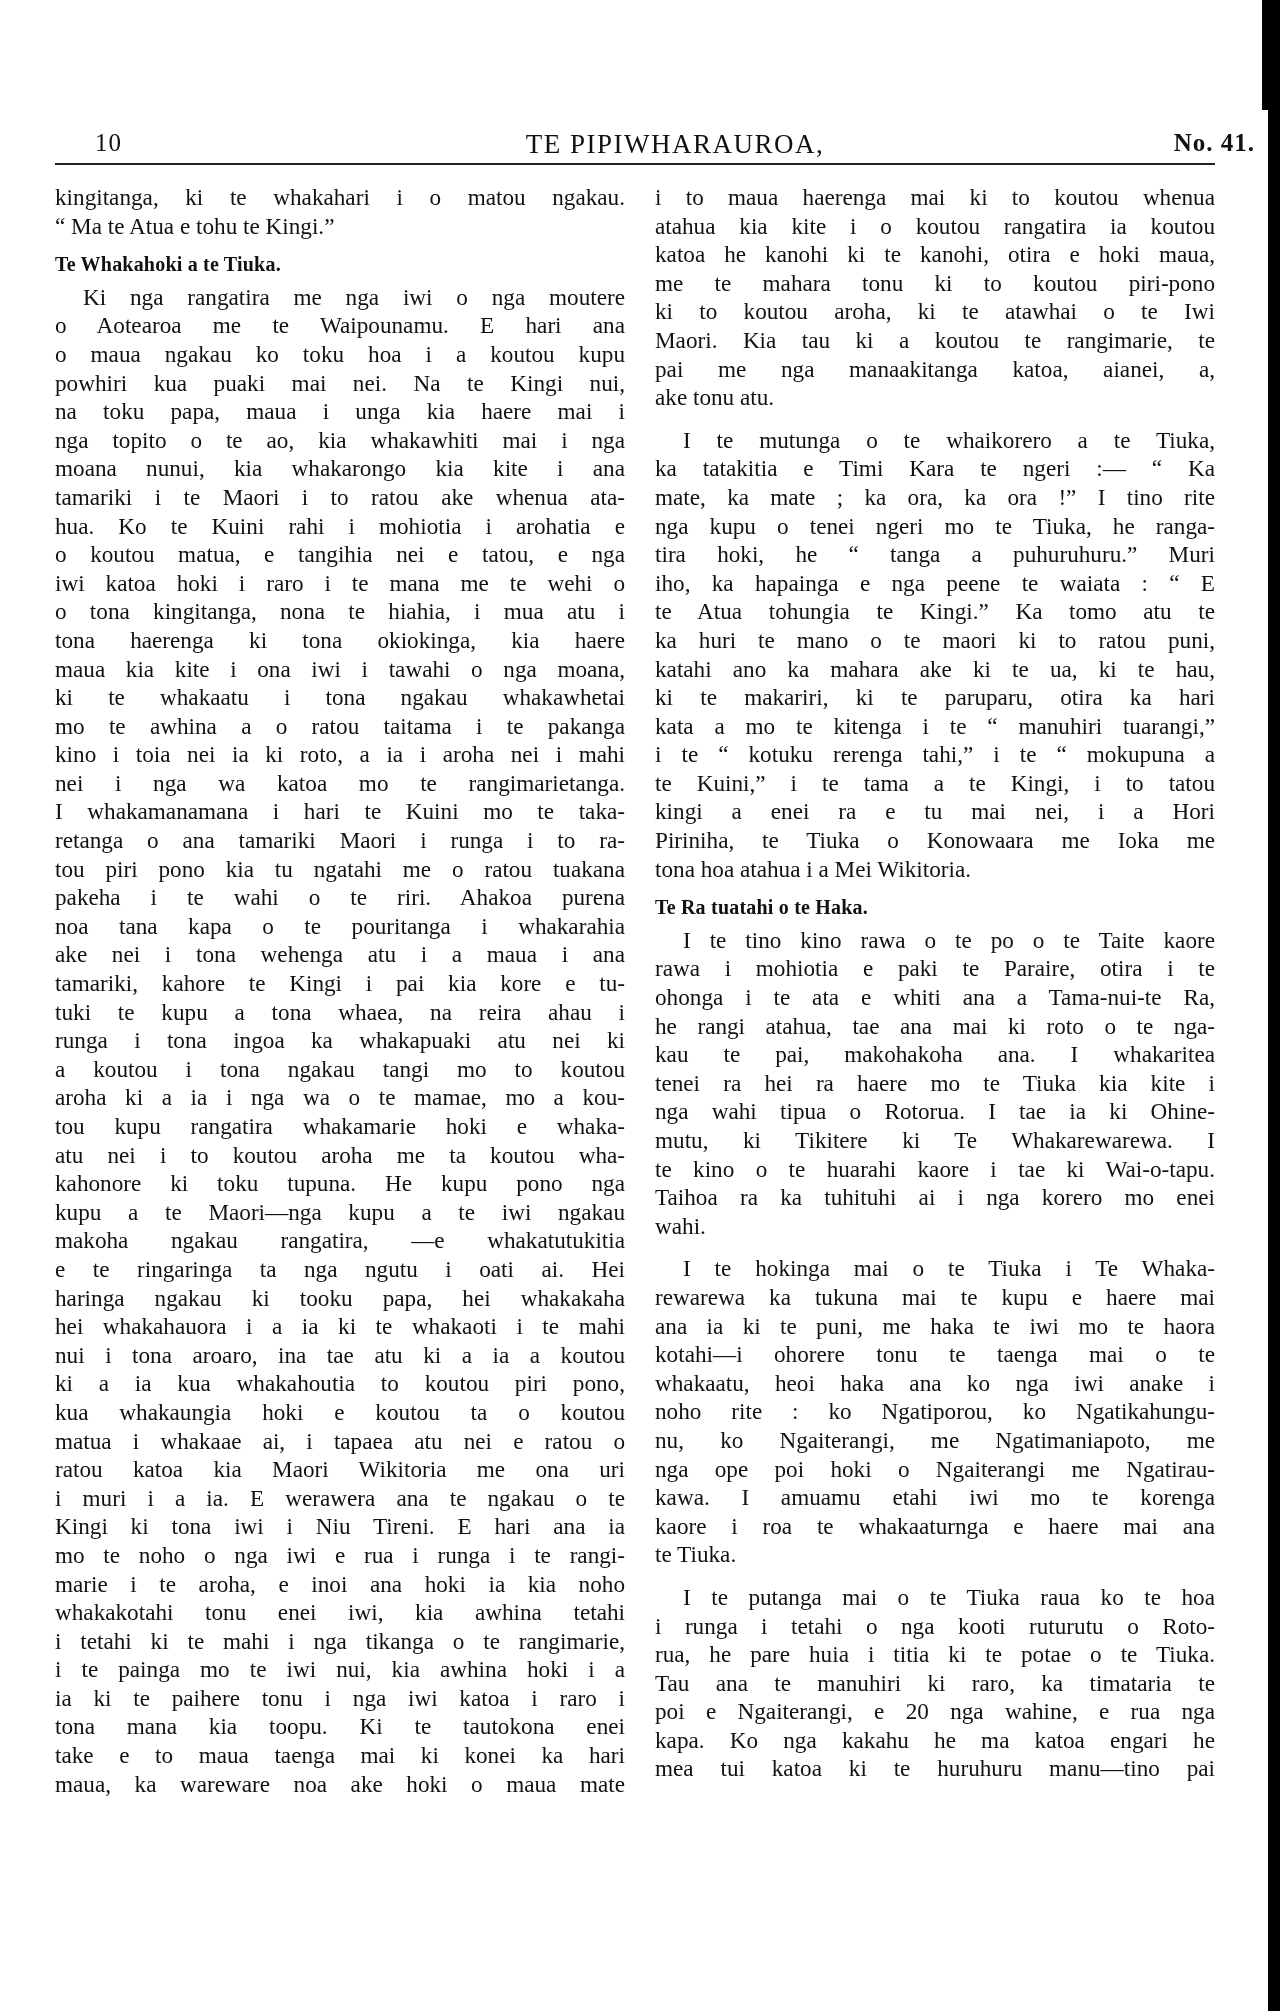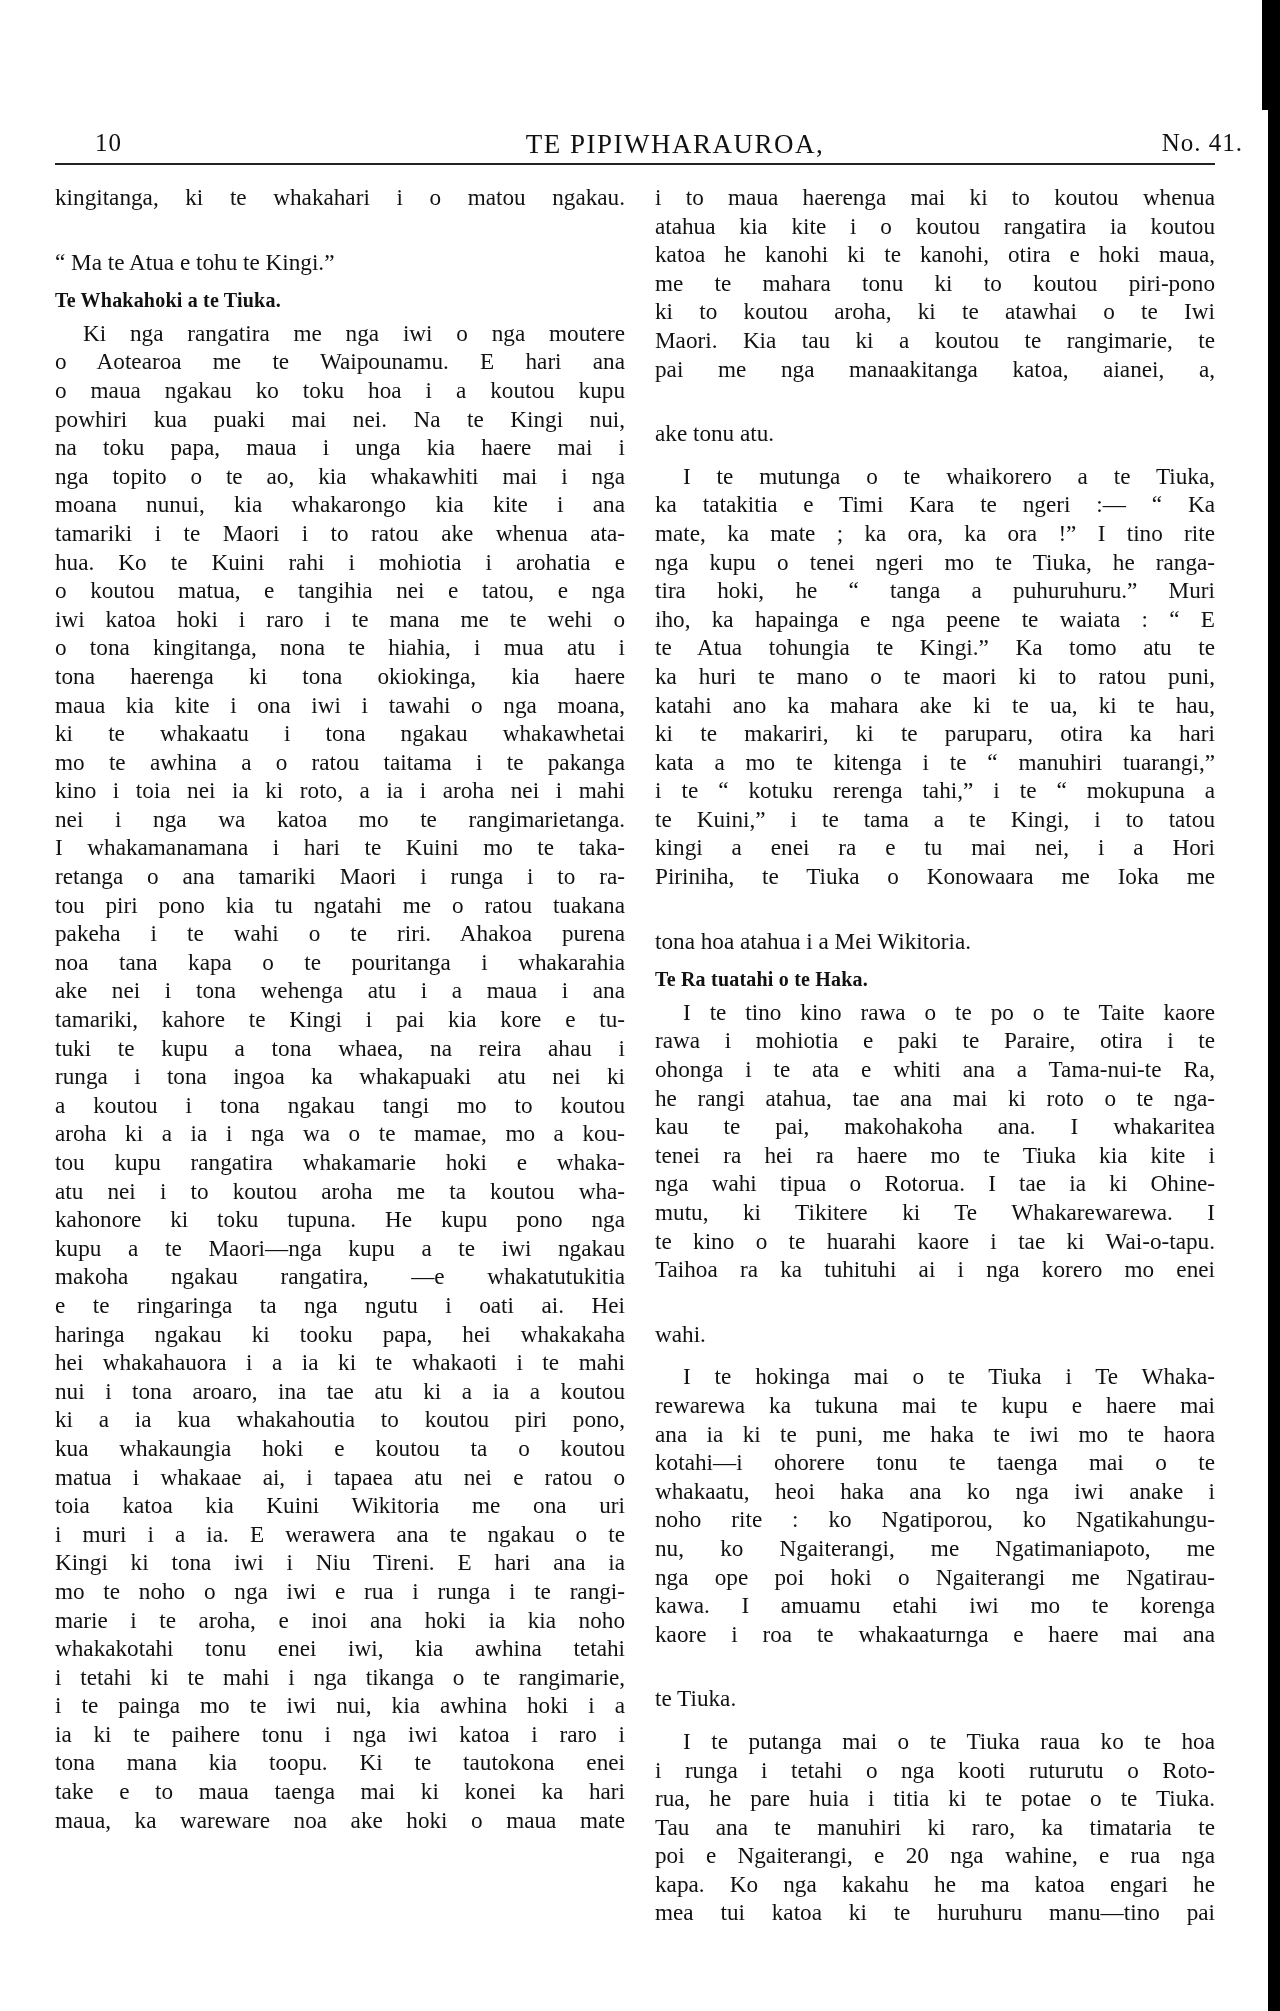--- a/index.html
+++ b/index.html
@@ -2,27 +2,27 @@
 <html><head>
 <meta charset="utf-8">
 <style>
   html, body { margin: 0; padding: 0; background: #ffffff; }
   body { width: 1280px; height: 2011px; position: relative; overflow: hidden; font-family: "Liberation Serif", "DejaVu Serif", serif; color: #111; }
   .scan-edge { position: absolute; top: 0; right: 0; width: 12px; height: 2011px; background: #000; }
   .scan-edge-top { position: absolute; top: 0; right: 12px; width: 6px; height: 110px; background: #000; }
   .header { position: absolute; left: 55px; top: 125px; width: 1160px; height: 40px; margin-left: 40px; }
   .page-num { position: absolute; left: 0; top: 4px; font-size: 25px; letter-spacing: 1px; }
   .running-title { position: absolute; left: 0; right: 0; top: 4px; text-align: center; font-size: 27px; letter-spacing: 1.5px; }
-  .issue-num { position: absolute; right: 12px; top: 4px; font-size: 25px; letter-spacing: 1px; }
+  .issue-num { position: absolute; right: 0; top: 4px; font-size: 25px; letter-spacing: 1px; font-weight: bold; }
   .header-rule { position: absolute; left: 55px; top: 163px; width: 1160px; height: 2px; background: #222; }
   .col { position: absolute; top: 183px; font-size: 23.2px; line-height: 28.6px; text-align: justify; }
   .col-left { left: 55px; width: 570px; }
   .col-right { left: 655px; width: 560px; }
   .line { display: block; white-space: nowrap; text-align-last: justify; text-align: justify; height: 28.6px; overflow: visible; }
-  .line.last { text-align-last: left; margin-top: 36px; }
+  .line.last { text-align-last: left; }
   .line.indent { padding-left: 28px; }
   .heading { display: block; text-align: left; font-weight: bold; font-size: 20px; line-height: 28.6px; height: 28.6px; margin: 10px 0 4px 0; letter-spacing: 0.2px; }
   .para-gap { display: block; height: 14px; }
 </style>
 </head>
 <body>
 
 <div class="scan-edge"></div>
 <div class="scan-edge-top"></div>
 
@@ -74,21 +74,21 @@
       <span class="line">kahonore ki toku tupuna.  He kupu pono nga</span>
       <span class="line">kupu a te Maori—nga kupu a te iwi ngakau</span>
       <span class="line">makoha ngakau rangatira, —e whakatutukitia</span>
       <span class="line">e te ringaringa ta nga ngutu i oati ai.  Hei</span>
       <span class="line">haringa ngakau ki tooku papa, hei whakakaha</span>
       <span class="line">hei whakahauora i a ia ki te whakaoti i te mahi</span>
       <span class="line">nui i tona aroaro, ina tae atu ki a ia a koutou</span>
       <span class="line">ki a ia kua whakahoutia to koutou piri pono,</span>
       <span class="line">kua whakaungia hoki e koutou ta o koutou</span>
       <span class="line">matua i whakaae ai, i tapaea atu nei e ratou o</span>
-      <span class="line">toia katoa kia Kuini Wikitoria me ona uri</span>
+      <span class="line">ratou katoa kia Maori Wikitoria me ona uri</span>
       <span class="line">i muri i a ia.  E werawera ana te ngakau o te</span>
       <span class="line">Kingi ki tona iwi i Niu Tireni.  E hari ana ia</span>
       <span class="line">mo te noho o nga iwi e rua i runga i te rangi-</span>
       <span class="line">marie i te aroha, e inoi ana hoki ia kia noho</span>
       <span class="line">whakakotahi tonu enei iwi, kia awhina tetahi</span>
       <span class="line">i tetahi ki te mahi i nga tikanga o te rangimarie,</span>
       <span class="line">i te painga mo te iwi nui, kia awhina hoki i a</span>
       <span class="line">ia ki te paihere tonu i nga iwi katoa i raro i</span>
       <span class="line">tona mana kia toopu.  Ki te tautokona enei</span>
       <span class="line">take e to maua taenga mai ki konei ka hari</span>

